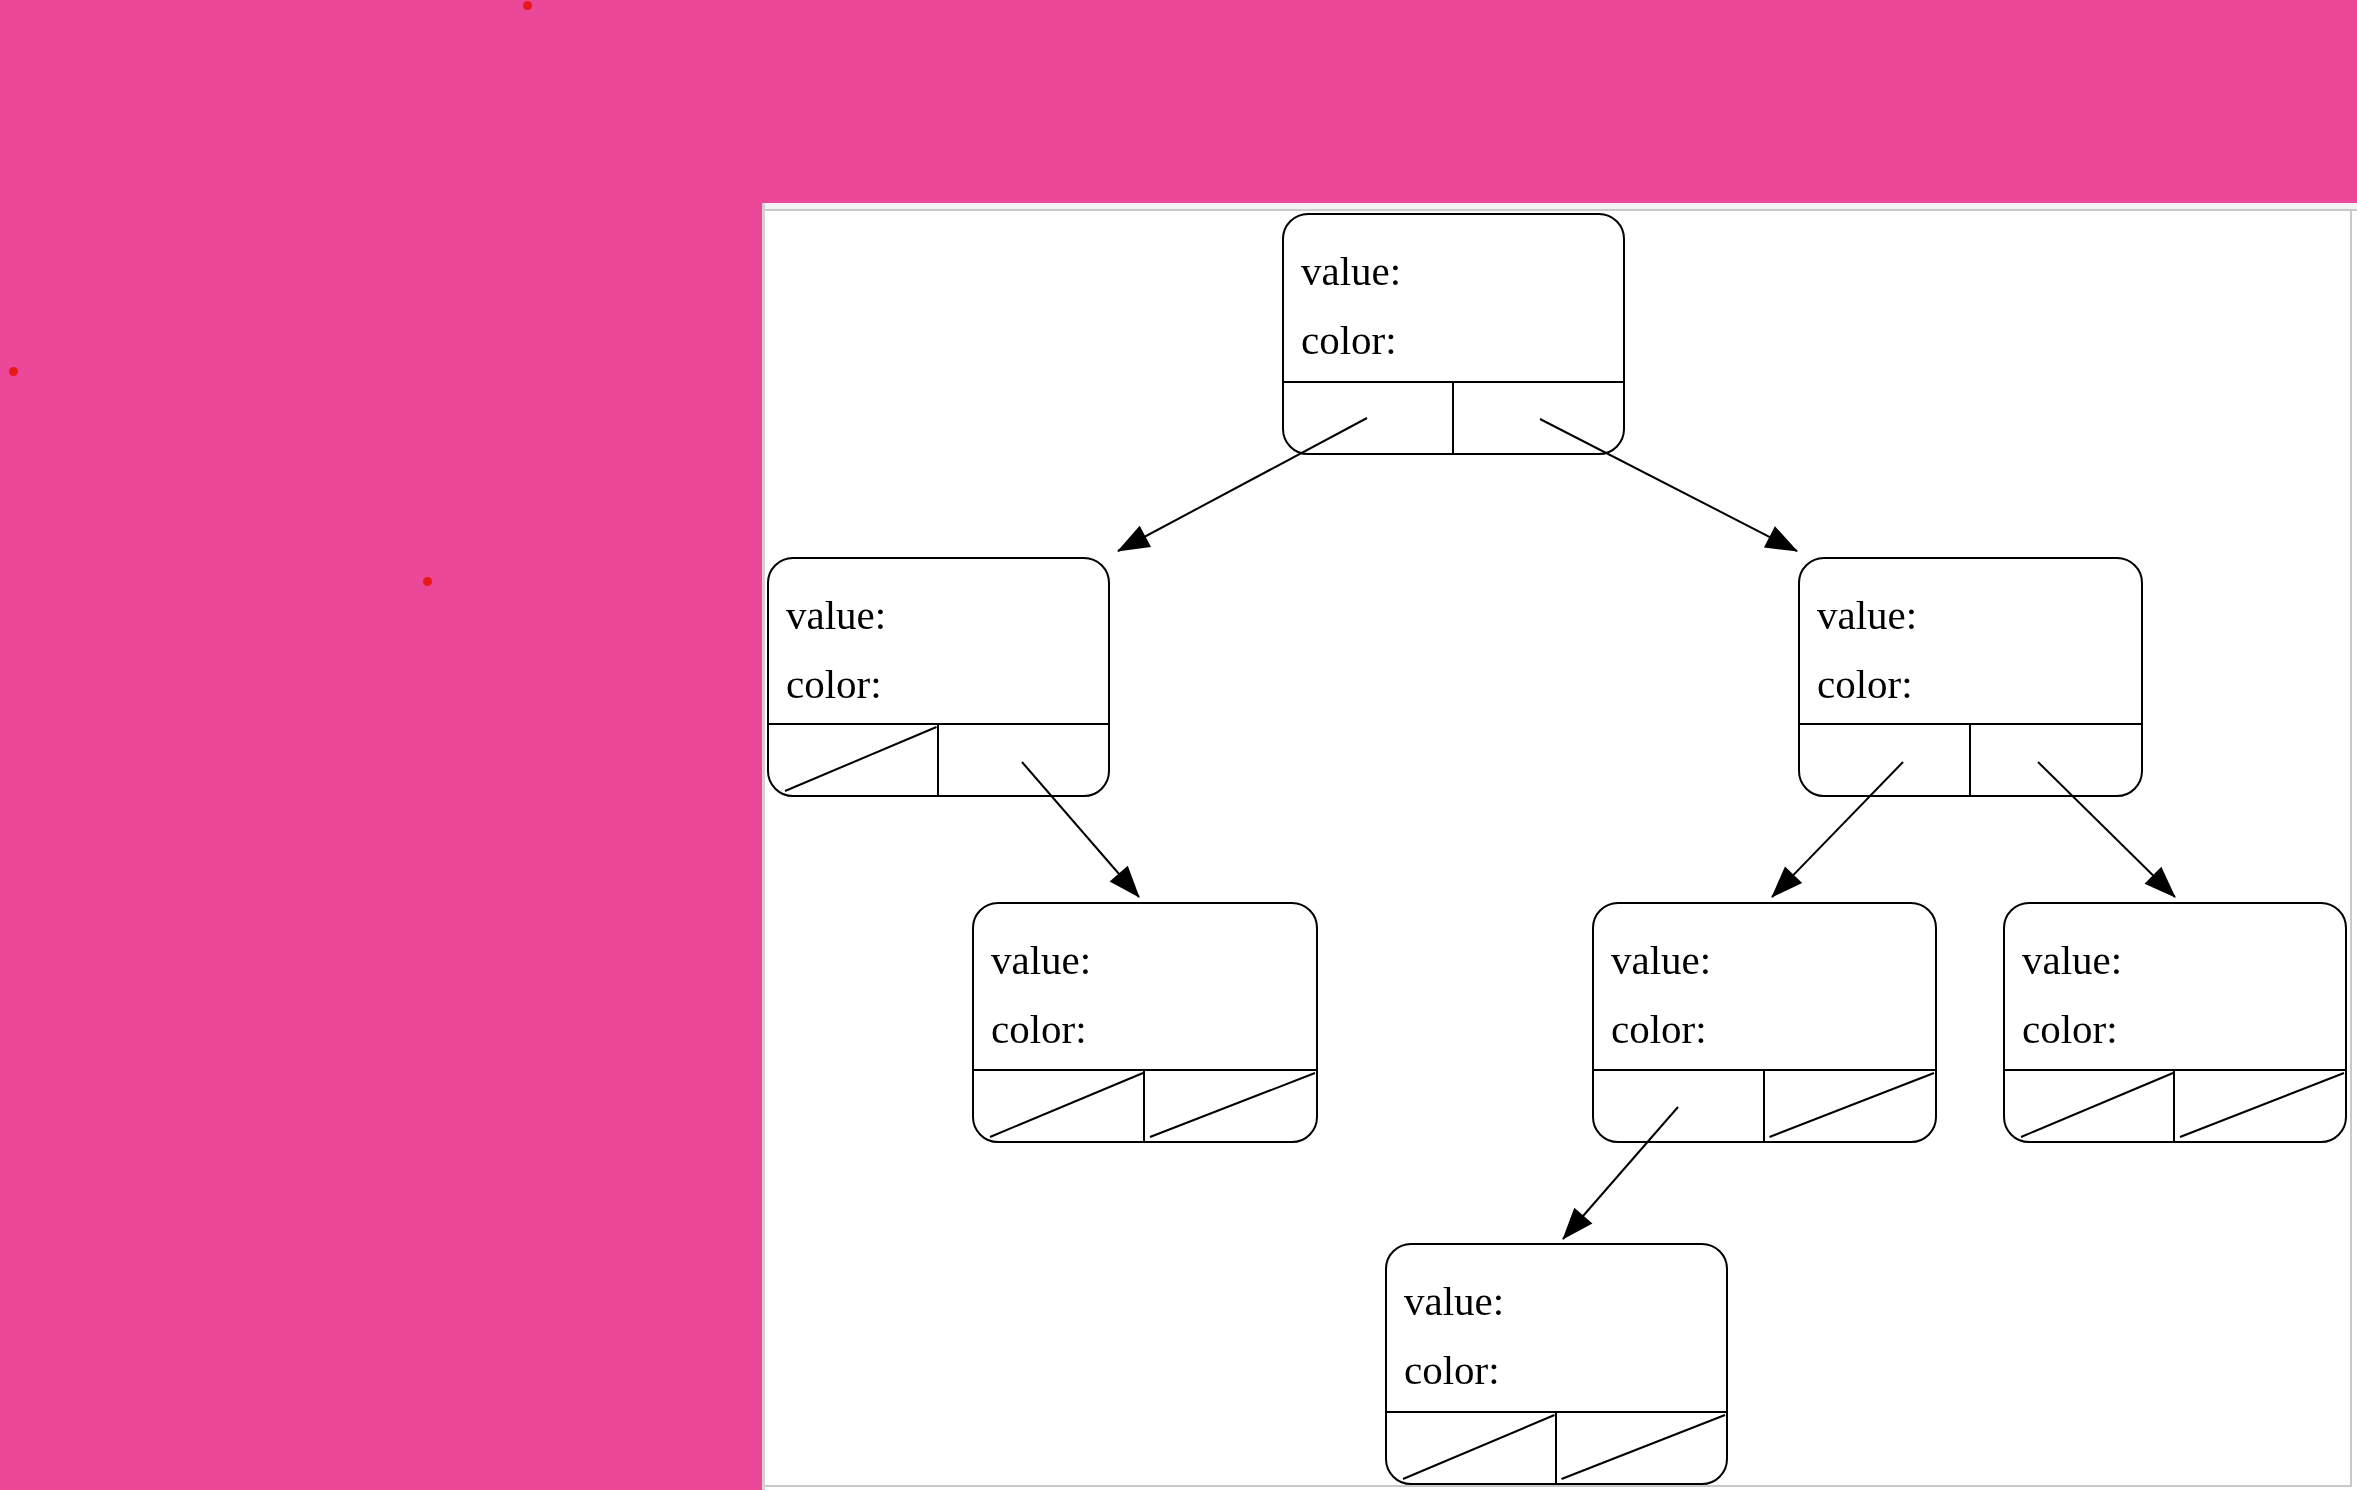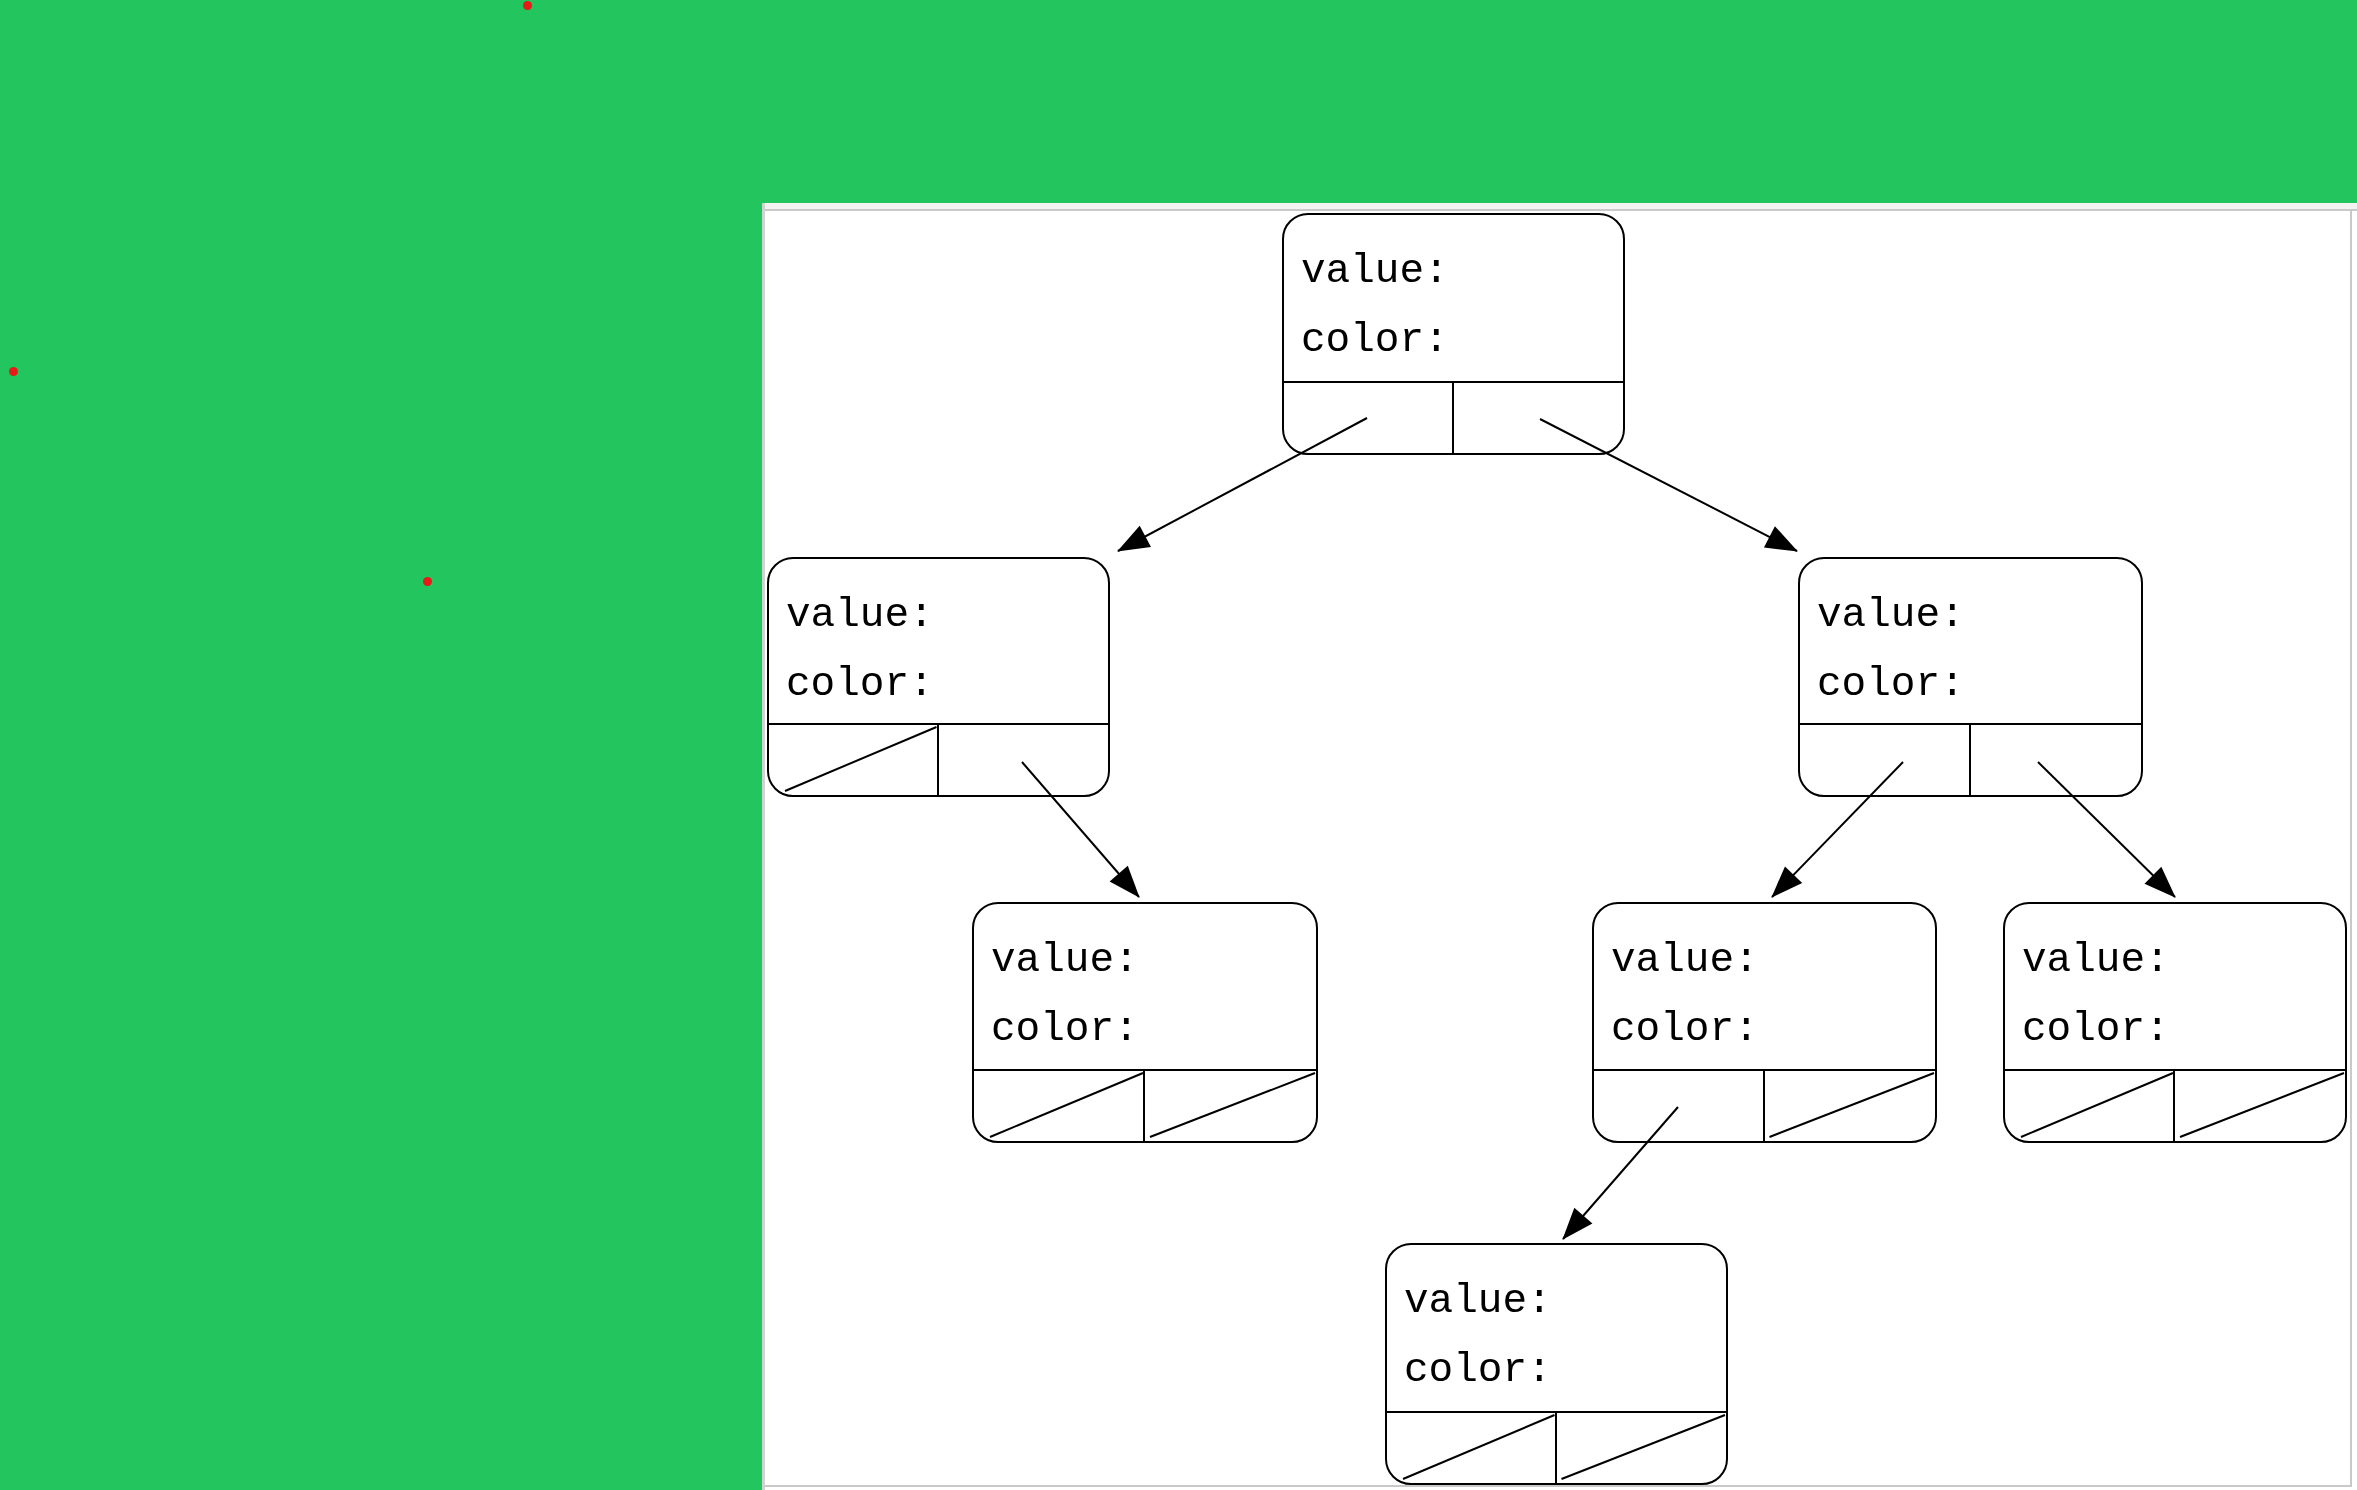--- a/index.html
+++ b/index.html
@@ -4,23 +4,23 @@
 <style>
   html, body {
     margin: 0;
     padding: 0;
     background: #000000;
   }
   #canvas {
     position: relative;
     width: 2357px;
     height: 1490px;
-    background: #22c55e;
+    background: #ec4899;
     overflow: hidden;
-    font-family: Liberation Mono, monospace;
+    font-family: Liberation Serif, serif;
   }
   
   #doc-window {
     position: absolute;
     left: 762px;
     top: 203px;
     width: 1595px;
     height: 1287px;
     background: #ffffff;
     border-left: 3px solid #d2d2d2;

